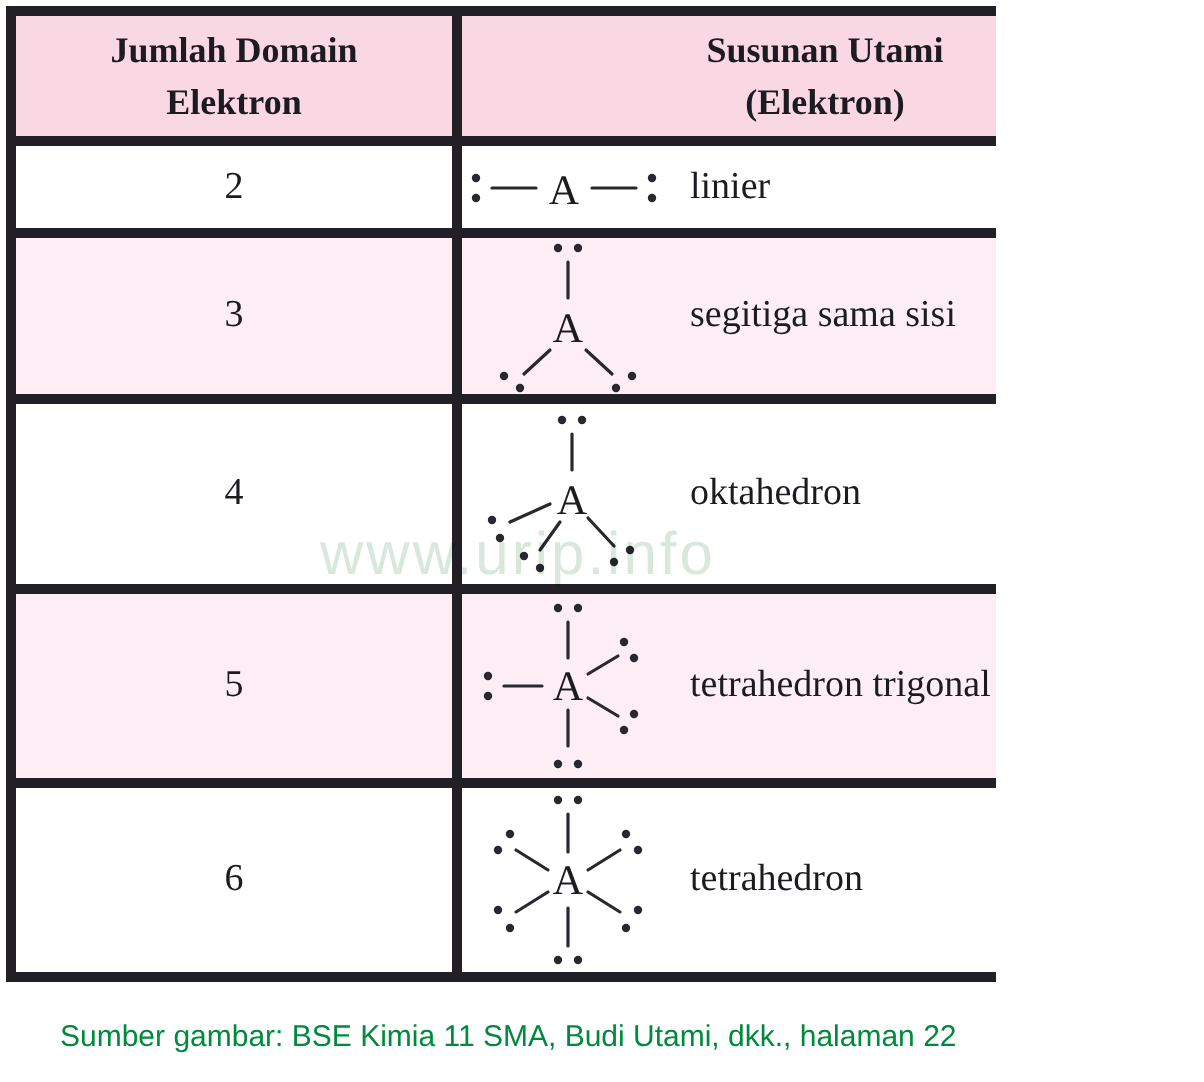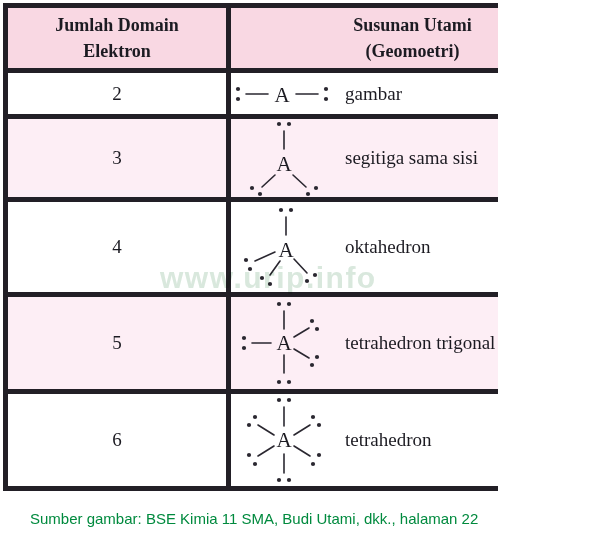--- a/index.html
+++ b/index.html
@@ -63,21 +63,21 @@
   svg.lewis circle{fill:#2a2730;}
   svg.lewis text{
     font-family:"Liberation Serif", serif;
     font-size:21px;
     fill:#1c1b22;
   }
   .watermark{
     position:absolute;
     left:160px;top:261px;
     font-family:"Liberation Sans", sans-serif;
-    font-weight:bold;
+    font-weight:normal;
     font-size:30px;
     letter-spacing:1.5px;
     color:#d9e8dd;
     mix-blend-mode:multiply;
     z-index:5;
     pointer-events:none;
   }
   .caption{
     position:absolute;
     left:30px;top:510px;
@@ -99,40 +99,40 @@
         <col>
       </colgroup>
     <tbody>
         <tr class="h-head">
       <th class="hdr">
         <div>Jumlah Domain</div>
         <div>Elektron</div>
       </th>
       <th class="hdr">
         <div>Susunan Utami</div>
-        <div>(Geomoetri)</div>
+        <div>(Elektron)</div>
       </th>
     </tr>
 
     <tr class="h-r1 bg-white">
       <td class="num">2</td>
       <td>
         <div class="geo-inner">
           <div class="diagram-box">
             <svg class="lewis" width="104" height="32" viewBox="0 0 104 32">
               <circle cx="6" cy="11" r="2.1"></circle>
                   <circle cx="6" cy="21" r="2.1"></circle>
               <line x1="14" y1="16" x2="36" y2="16"></line>
               <text x="50" y="24" text-anchor="middle">A</text>
               <line x1="64" y1="16" x2="86" y2="16"></line>
               <circle cx="94" cy="11" r="2.1"></circle>
                   <circle cx="94" cy="21" r="2.1"></circle>
             </svg>
           </div>
-          <div class="geo-label">gambar</div>
+          <div class="geo-label">linier</div>
         </div>
       </td>
     </tr>
 
     <tr class="h-r2 bg-pink">
       <td class="num">3</td>
       <td>
         <div class="geo-inner">
           <div class="diagram-box">
             <svg class="lewis" width="90" height="78" viewBox="0 0 90 78">

